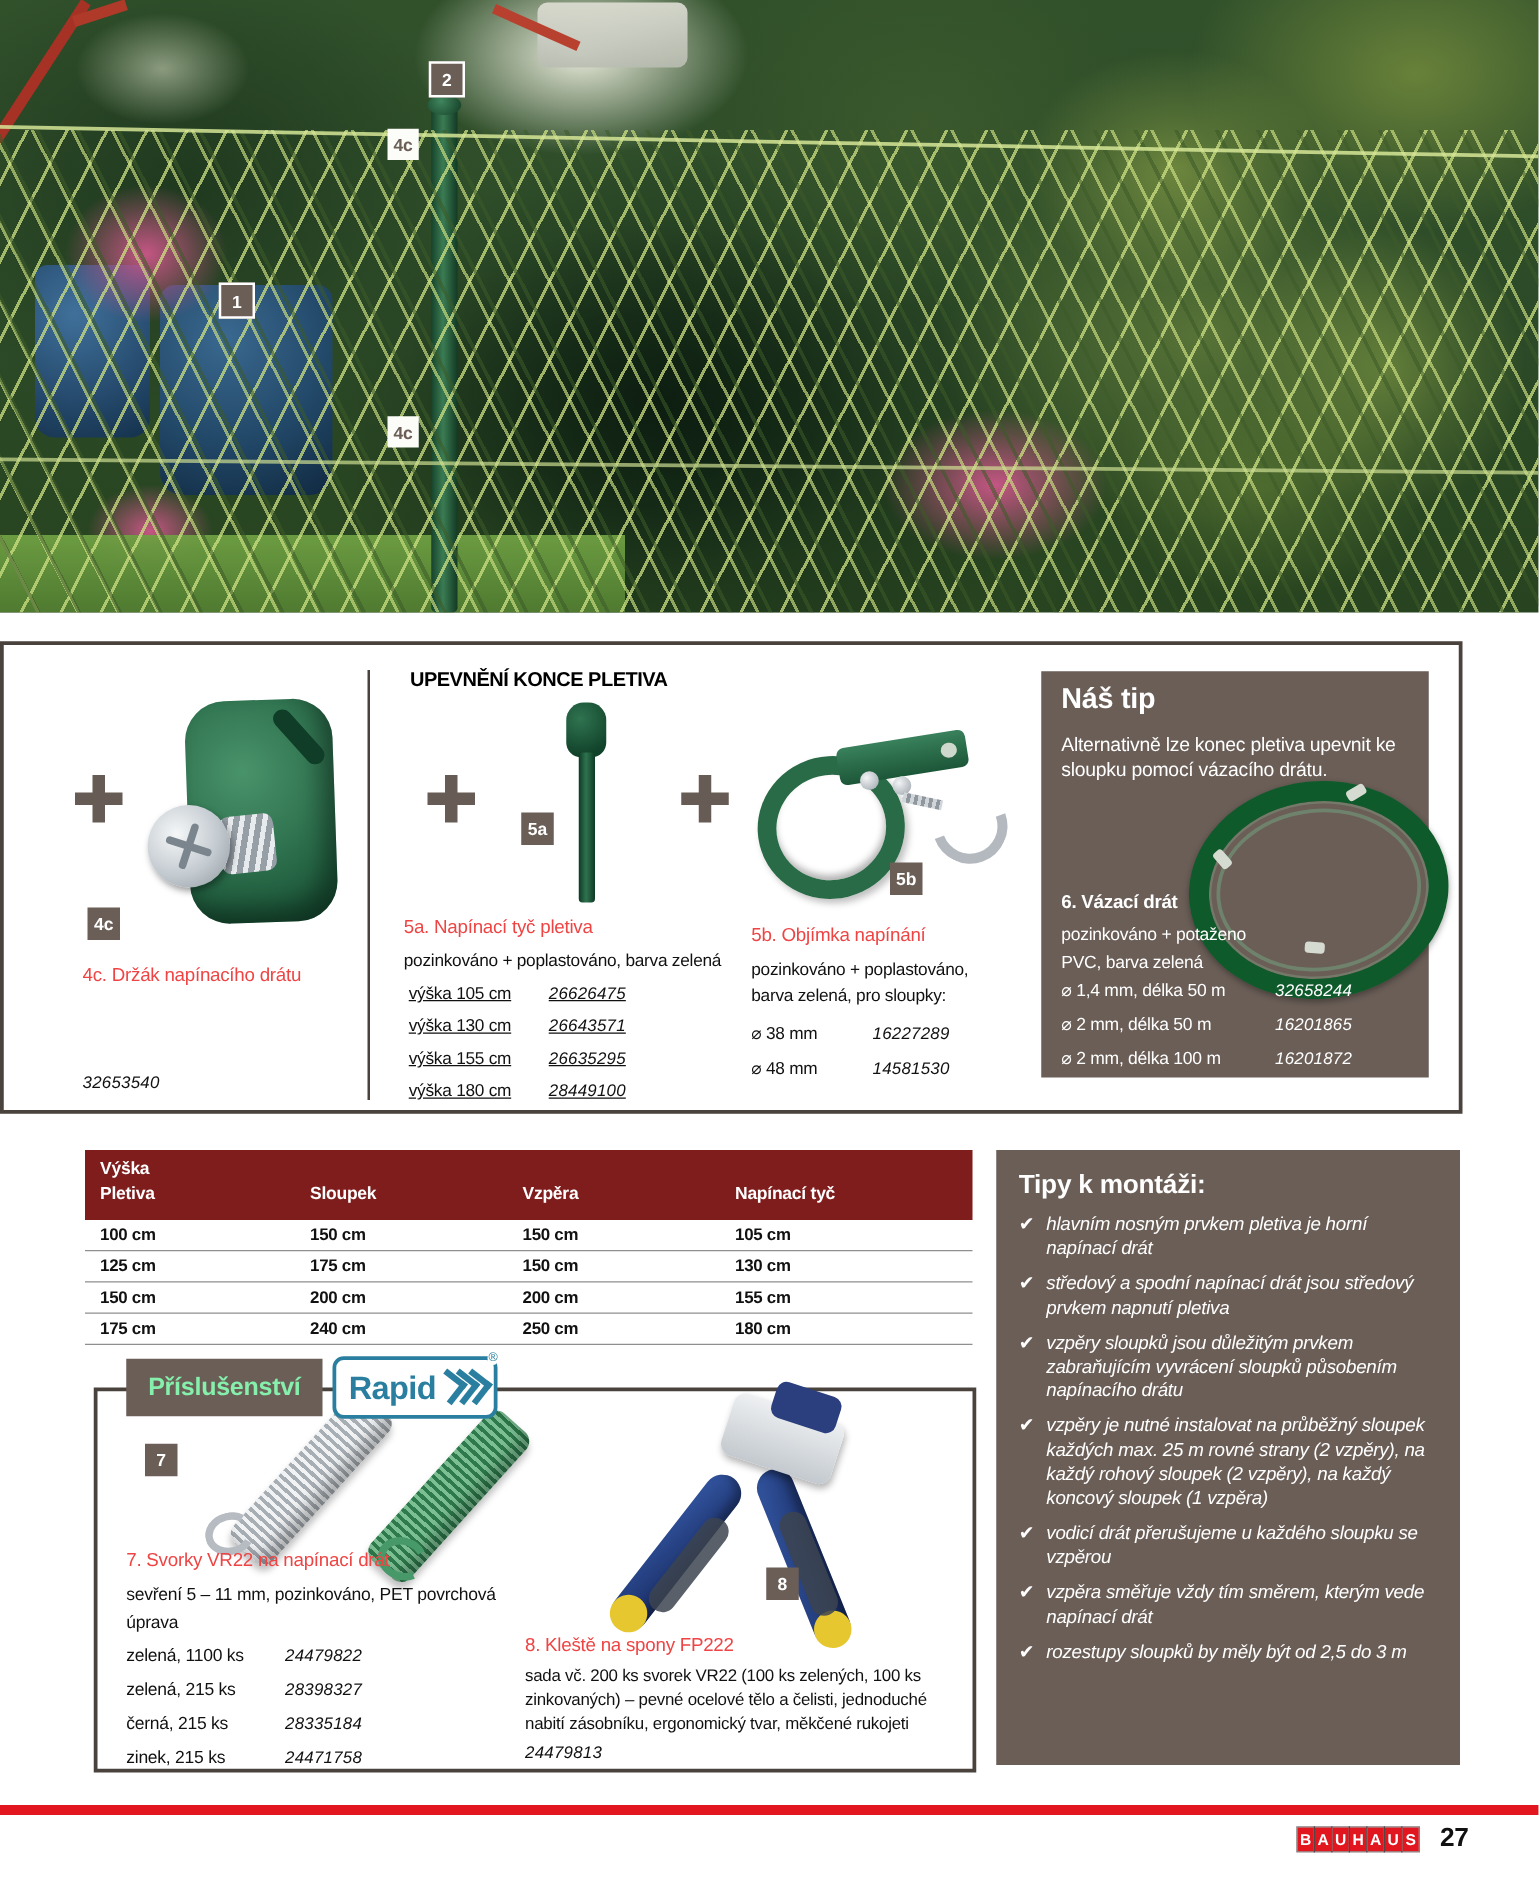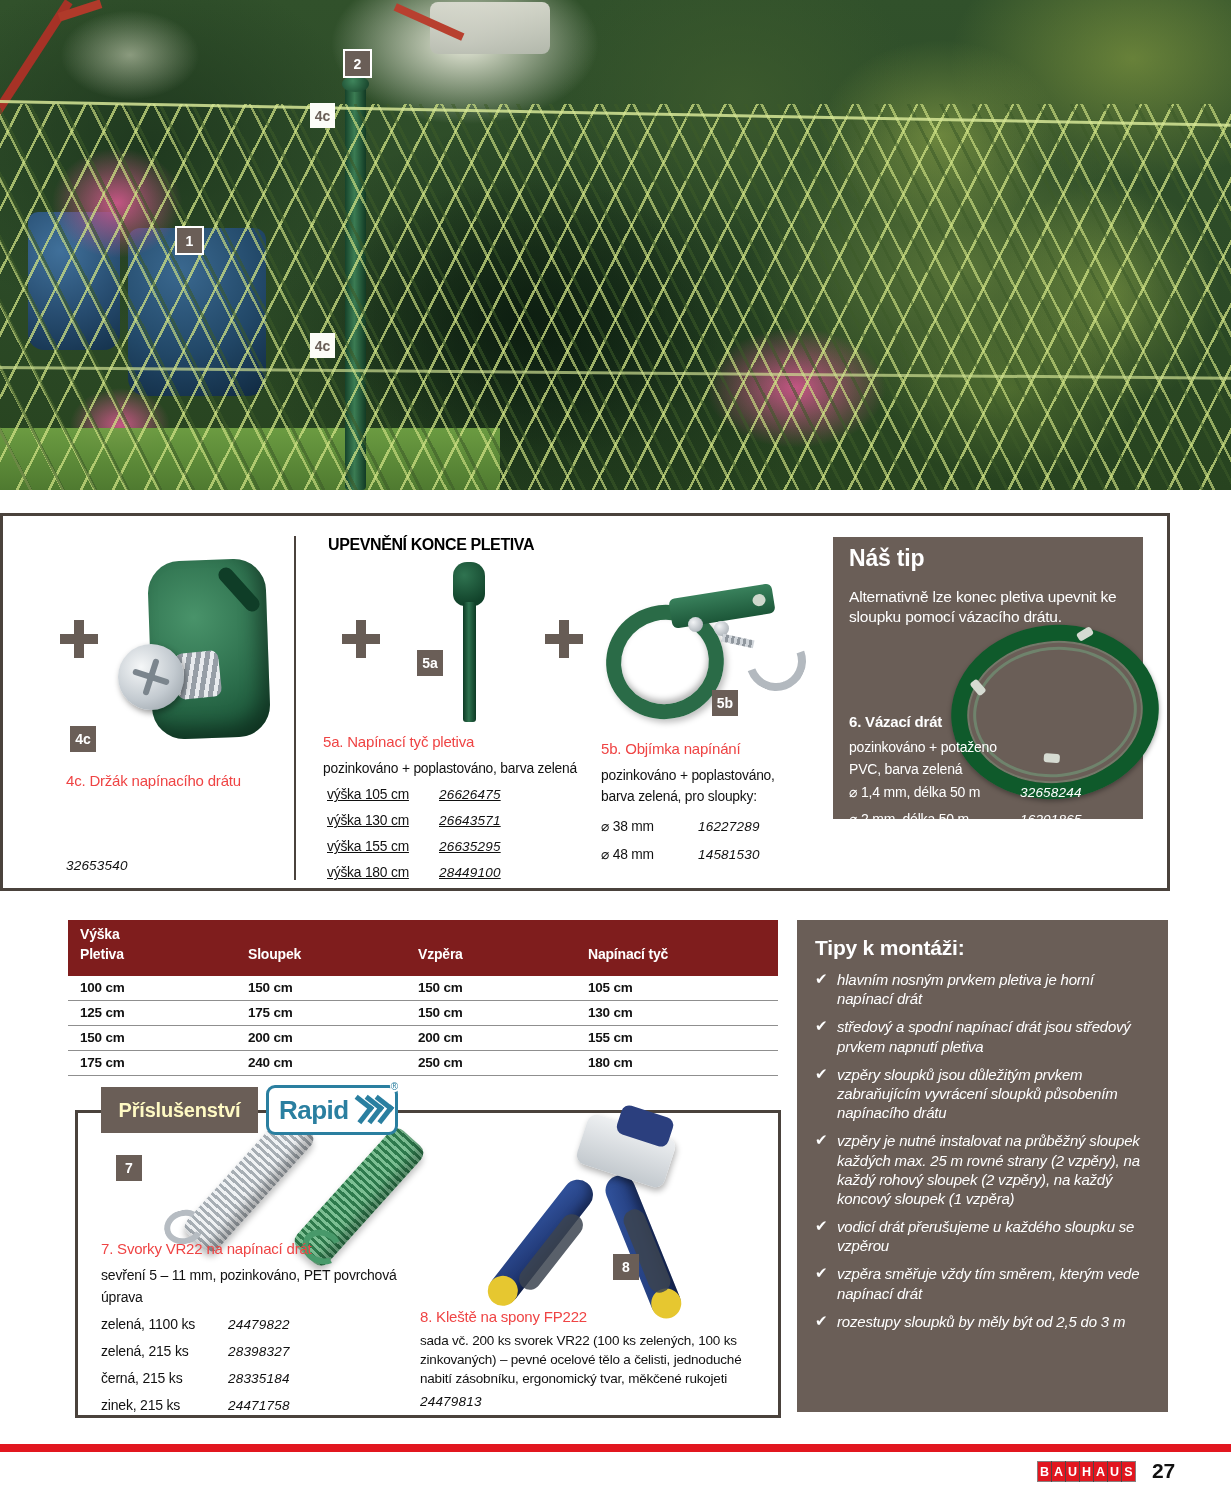--- a/index.html
+++ b/index.html
@@ -131,21 +131,21 @@
   .cl-plate::after{content:"";position:absolute;right:8px;top:9px;width:13px;height:12px;border-radius:50%;background:#cfd8cc;}
   .cl-bolt1,.cl-bolt2{position:absolute;width:15px;height:15px;border-radius:50%;
           background:radial-gradient(circle at 35% 35%, #f2f4f6, #9aa2a9);}
   .cl-bolt1{left:84px;top:42px;} .cl-bolt2{left:110px;top:46px;}
   .cl-stem{position:absolute;left:118px;top:62px;width:32px;height:8px;transform:rotate(12deg);
           background:repeating-linear-gradient(90deg,#d0d5da 0 3px,#90979e 3px 6px);}
   .cl-hook{position:absolute;left:142px;top:56px;width:44px;height:44px;border-radius:50%;
           border:8px solid #b3b9bf;border-top-color:transparent;border-left-color:transparent;transform:rotate(25deg);}
 
   
-  .tipbox{position:absolute;left:830px;top:21px;width:310px;height:282px;background:#6a5e57;color:#fff;}
+  .tipbox{position:absolute;left:830px;top:21px;width:310px;height:325px;background:#6a5e57;color:#fff;}
   .tip-heading{position:absolute;left:16px;top:8px;font-size:23px;font-weight:bold;}
   .tip-para{position:absolute;left:16px;top:50px;width:292px;font-size:15.5px;line-height:1.32;}
   .coil{position:absolute;left:118px;top:88px;width:176px;height:142px;border-radius:50%;
         border:16px solid #0f5a2b;transform:rotate(-6deg);
         box-shadow:inset 0 0 0 2px rgba(160,230,180,.2), 0 2px 5px rgba(0,0,0,.35);}
   .coil::before{content:"";position:absolute;left:6px;top:6px;right:6px;bottom:6px;border-radius:50%;
         border:3px solid rgba(120,200,150,.35);}
   .coil-tie{position:absolute;width:16px;height:9px;border-radius:3px;background:#d6dbd2;}
   .tie1{left:6px;top:34px;transform:rotate(55deg);}
   .tie2{left:118px;top:-8px;transform:rotate(-25deg);}
@@ -171,21 +171,21 @@
   
   .tips{position:absolute;left:797px;top:920px;width:371px;height:492px;background:#6a5e57;color:#fff;
         box-sizing:border-box;padding:14px 18px;}
   .tips-heading{font-size:21px;font-weight:bold;margin:2px 0 10px 0;}
   .tip-item{display:flex;margin-bottom:9px;}
   .check{width:22px;flex:0 0 22px;font-size:15px;font-style:normal;}
   .tip-text{font-style:italic;font-size:15px;line-height:1.28;width:306px;}
 
   
   .acc{position:absolute;left:75px;top:1110px;width:700px;height:302px;background:#fff;border:3px solid #4a423c;}
-  .acc-label{position:absolute;left:101px;top:1087px;width:157px;height:46px;background:#6a5e57;color:#fef9c3;
+  .acc-label{position:absolute;left:101px;top:1087px;width:157px;height:46px;background:#6a5e57;color:#86efac;
         display:flex;align-items:center;justify-content:center;font-size:20px;font-weight:bold;z-index:5;}
   .rapid{position:absolute;left:266px;top:1085px;width:132px;height:50px;background:#fff;border:3px solid #2a7fa0;
         border-radius:9px;z-index:5;display:flex;align-items:center;padding-left:10px;box-sizing:border-box;}
   .rapid-word{color:#2a7fa0;font-size:26px;font-weight:bold;letter-spacing:-0.5px;}
   .rapid-chevs{position:relative;width:38px;height:30px;margin-left:2px;}
   .rapid-chevs i{position:absolute;top:4px;width:16px;height:16px;border:5px solid #2a7fa0;
         border-left:none;border-bottom:none;transform:rotate(38deg);}
   .rapid-chevs i:nth-child(1){left:-2px;} .rapid-chevs i:nth-child(2){left:8px;} .rapid-chevs i:nth-child(3){left:18px;}
   .rapid-reg{position:absolute;right:-4px;top:-7px;color:#2a7fa0;font-size:10px;background:#fff;border-radius:50%;padding:0 1px;}
   .b7{left:38px;top:42px;} .b8{left:535px;top:141px;}

